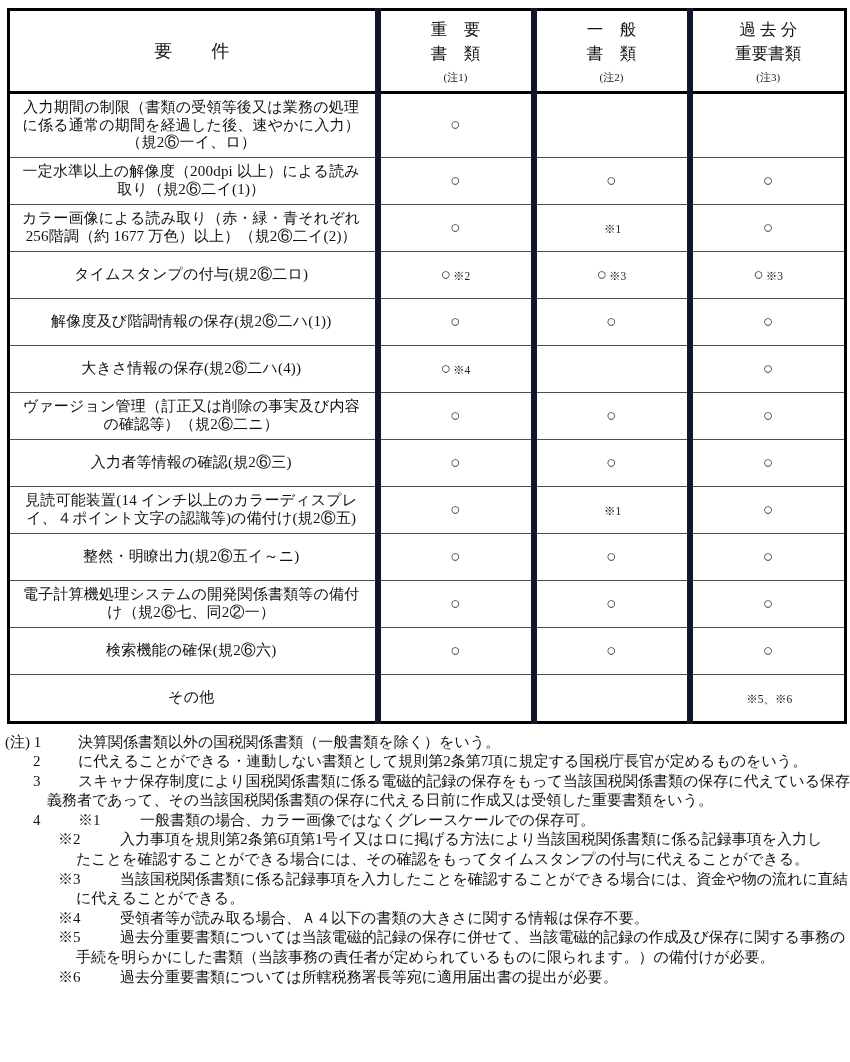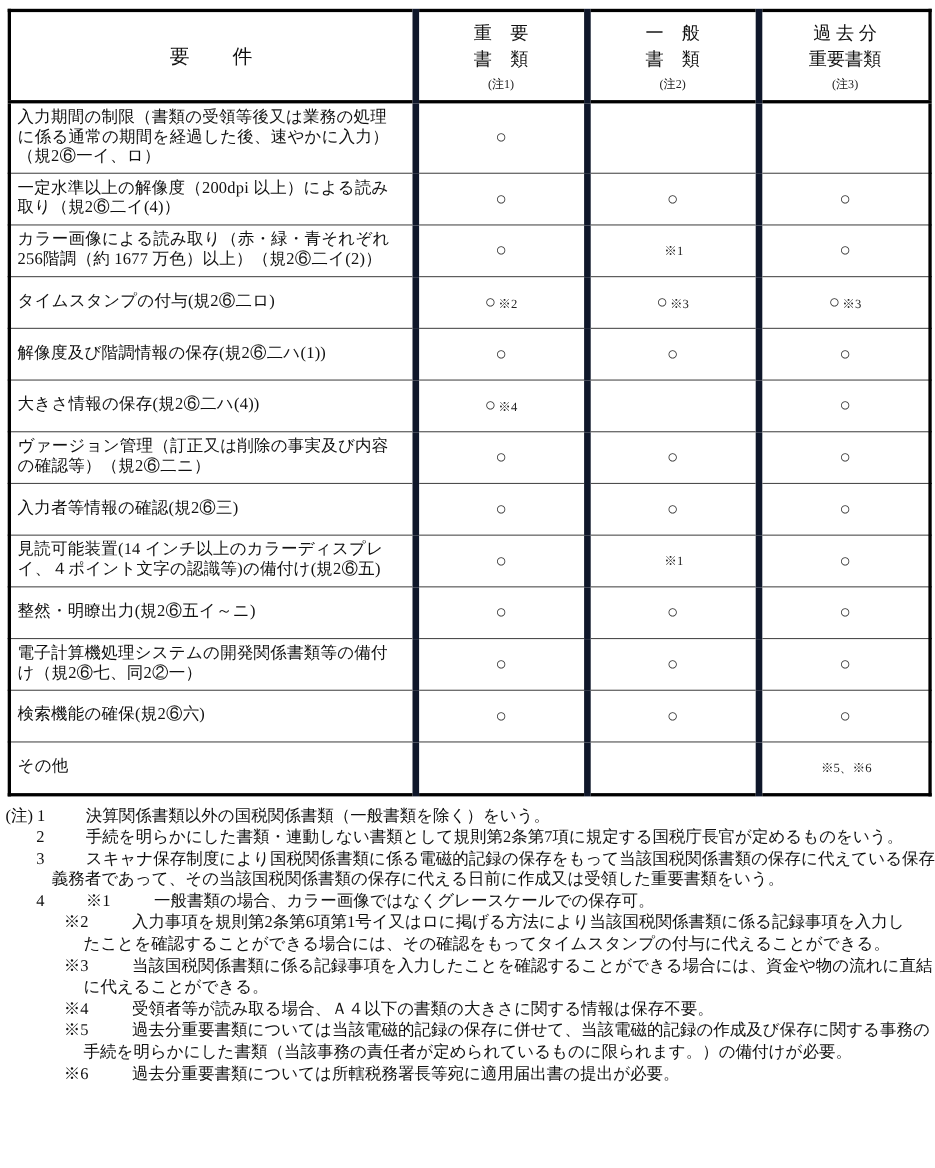--- a/index.html
+++ b/index.html
@@ -31,21 +31,21 @@
     font-size:18px;font-weight:normal;text-align:center;vertical-align:middle;
     letter-spacing:1px;
   }
   th.h-col{font-weight:normal;text-align:center;vertical-align:middle;padding:7px 0 6px 0;}
   .hl{display:block;font-size:16.5px;line-height:24px;}
   .h-note{display:block;font-size:11px;line-height:16px;margin-top:3px;color:#222;}
 
   td.req-cell{
     font-size:15px;line-height:17.5px;
     padding:5px 8px 5px 6px;
-    text-align:left;vertical-align:middle;
+    text-align:center;vertical-align:middle;
     letter-spacing:0.2px;
   }
   td.mark-cell{
     height:42px;
     text-align:center;vertical-align:middle;
     padding:2px 0;
   }
   .circle{font-size:17px;color:#333;}
   .cellnote{font-size:11.5px;margin-left:2px;color:#222;}
 
@@ -94,21 +94,21 @@
       </tr>
     </thead>
     <tbody>
         <tr class="data-row">
     <td class="req-cell">入力期間の制限（書類の受領等後又は業務の処理に係る通常の期間を経過した後、速やかに入力）（規2⑥一イ、ロ）</td>
     <td class="mark-cell"><span class="circle">○</span></td>
     <td class="mark-cell"></td>
     <td class="mark-cell"></td>
   </tr>
         <tr class="data-row">
-    <td class="req-cell">一定水準以上の解像度（200dpi 以上）による読み取り（規2⑥二イ(4)）</td>
+    <td class="req-cell">一定水準以上の解像度（200dpi 以上）による読み取り（規2⑥二イ(1)）</td>
     <td class="mark-cell"><span class="circle">○</span></td>
     <td class="mark-cell"><span class="circle">○</span></td>
     <td class="mark-cell"><span class="circle">○</span></td>
   </tr>
         <tr class="data-row">
     <td class="req-cell">カラー画像による読み取り（赤・緑・青それぞれ 256階調（約 1677 万色）以上）（規2⑥二イ(2)）</td>
     <td class="mark-cell"><span class="circle">○</span></td>
     <td class="mark-cell"><span class="cellnote">※1</span></td>
     <td class="mark-cell"><span class="circle">○</span></td>
   </tr>
@@ -177,21 +177,21 @@
 
   <div class="notes">
       <div class="note-line lv-l0">
     <span class="lab">(注) 1</span>
 
     <span class="note-text">決算関係書類以外の国税関係書類（一般書類を除く）をいう。</span>
   </div>
       <div class="note-line lv-l1">
     <span class="lab">2</span>
 
-    <span class="note-text">手続を明らかにした書類・連動しない書類として規則第2条第7項に規定する国税庁長官が定めるものをいう。</span>
+    <span class="note-text">に代えることができる・連動しない書類として規則第2条第7項に規定する国税庁長官が定めるものをいう。</span>
   </div>
       <div class="note-line lv-l1">
     <span class="lab">3</span>
 
     <span class="note-text">スキャナ保存制度により国税関係書類に係る電磁的記録の保存をもって当該国税関係書類の保存に代えている保存</span>
   </div>
       <div class="note-line lv-l1c">
 
     <span class="note-text">義務者であって、その当該国税関係書類の保存に代える日前に作成又は受領した重要書類をいう。</span>
   </div>

